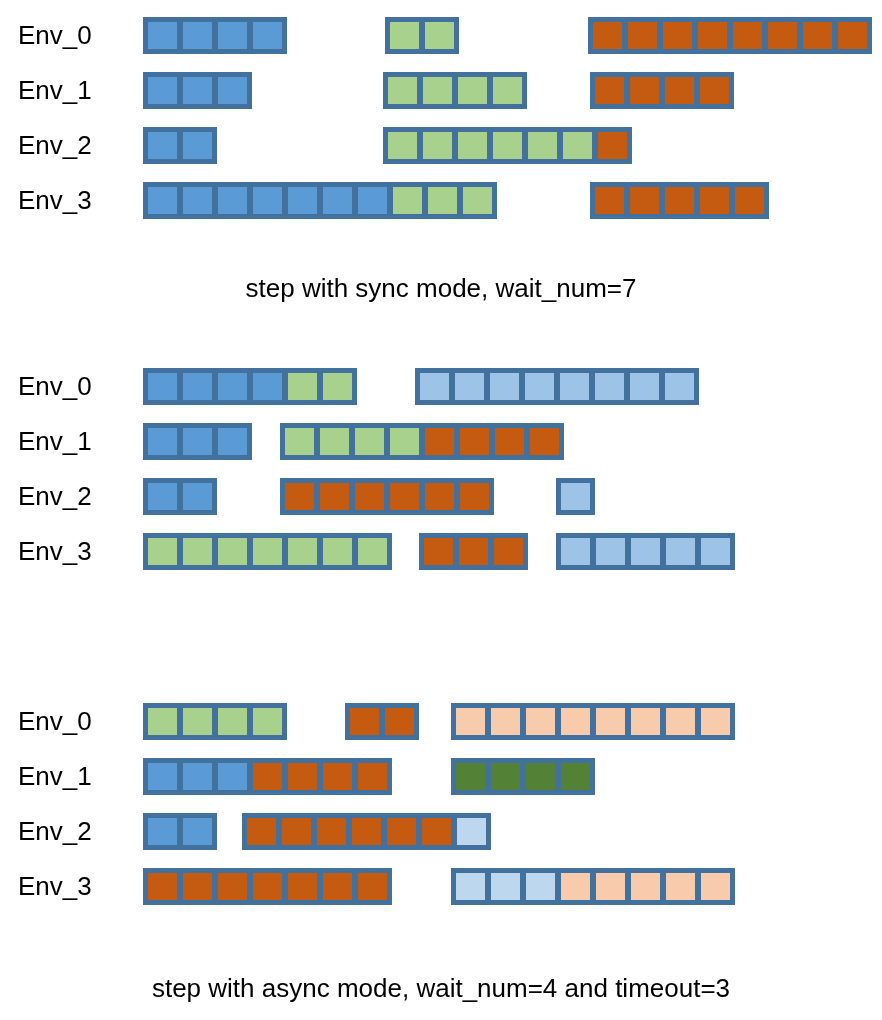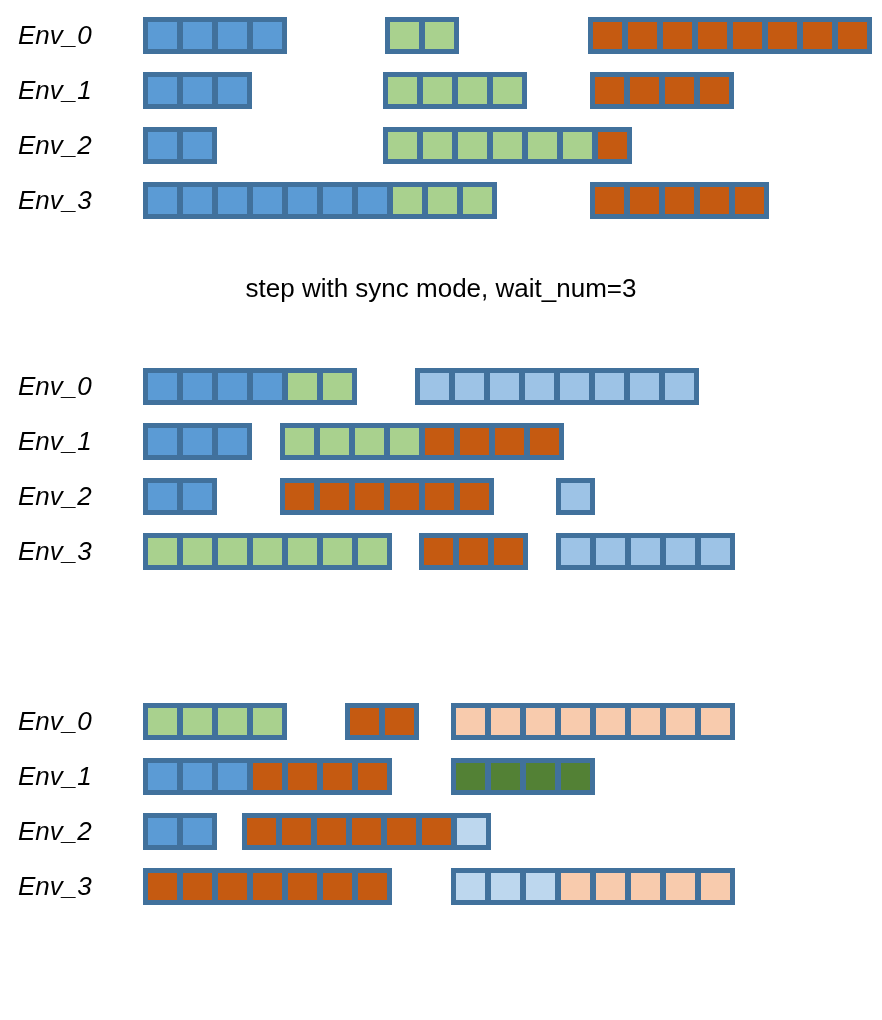--- a/index.html
+++ b/index.html
@@ -12,21 +12,20 @@
     position: relative;
     width: 882px;
     height: 1020px;
     background: #ffffff;
     overflow: hidden;
   }
   .panel-rows {
     position: absolute;
     left: 0;
     width: 738px;
-    font-style: italic;
   }
   .env-row {
     position: absolute;
     left: 0;
     width: 882px;
     height: 37px;
   }
   .env-label {
     position: absolute;
     left: 18px;
@@ -142,21 +141,21 @@
         </div>
         <div class="segment" style="left: 590px; background: rgb(65, 113, 156);">
           <div class="cell" style="background: rgb(197, 90, 17);"></div>
           <div class="cell" style="background: rgb(197, 90, 17);"></div>
           <div class="cell" style="background: rgb(197, 90, 17);"></div>
           <div class="cell" style="background: rgb(197, 90, 17);"></div>
           <div class="cell" style="background: rgb(197, 90, 17);"></div>
         </div>
       </div>
     </div>
-  <div class="caption" style="top: 273px;">step with sync mode, wait_num=3</div>
+  <div class="caption" style="top: 273px;">step with sync mode, wait_num=7</div>
 
   <div class="panel-rows" style="top: 368px; height: 202px;">
       <div class="env-row" style="top: 0px;">
         <span class="env-label">Env_0</span>
         <div class="segment" style="left: 143px; background: rgb(65, 113, 156);">
           <div class="cell" style="background: rgb(91, 155, 213);"></div>
           <div class="cell" style="background: rgb(91, 155, 213);"></div>
           <div class="cell" style="background: rgb(91, 155, 213);"></div>
           <div class="cell" style="background: rgb(91, 155, 213);"></div>
           <div class="cell" style="background: rgb(169, 209, 142);"></div>
@@ -309,14 +308,15 @@
           <div class="cell" style="background: rgb(189, 215, 238);"></div>
           <div class="cell" style="background: rgb(189, 215, 238);"></div>
           <div class="cell" style="background: rgb(248, 203, 173);"></div>
           <div class="cell" style="background: rgb(248, 203, 173);"></div>
           <div class="cell" style="background: rgb(248, 203, 173);"></div>
           <div class="cell" style="background: rgb(248, 203, 173);"></div>
           <div class="cell" style="background: rgb(248, 203, 173);"></div>
         </div>
       </div>
     </div>
+  <div class="caption" style="top: 973px;">step with async mode, wait_num=4 and timeout=3</div>
 
 </div>
 
 </body></html>

